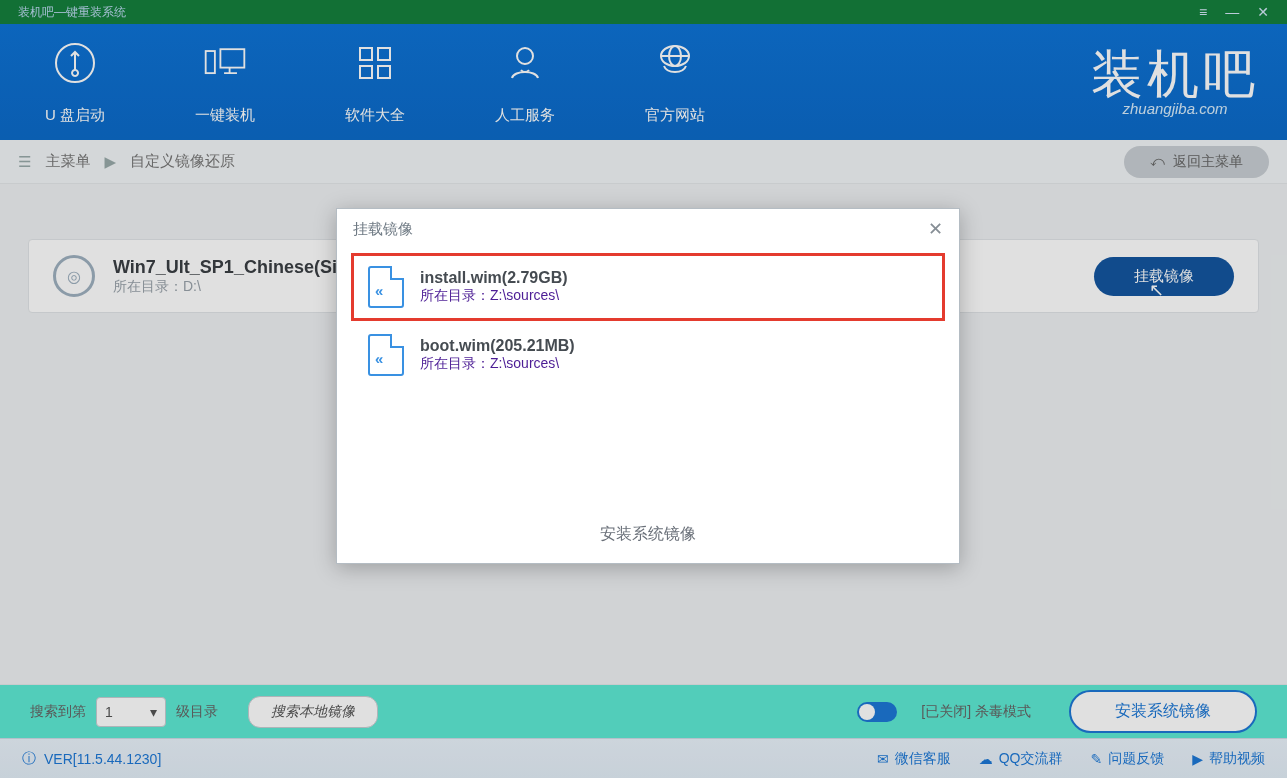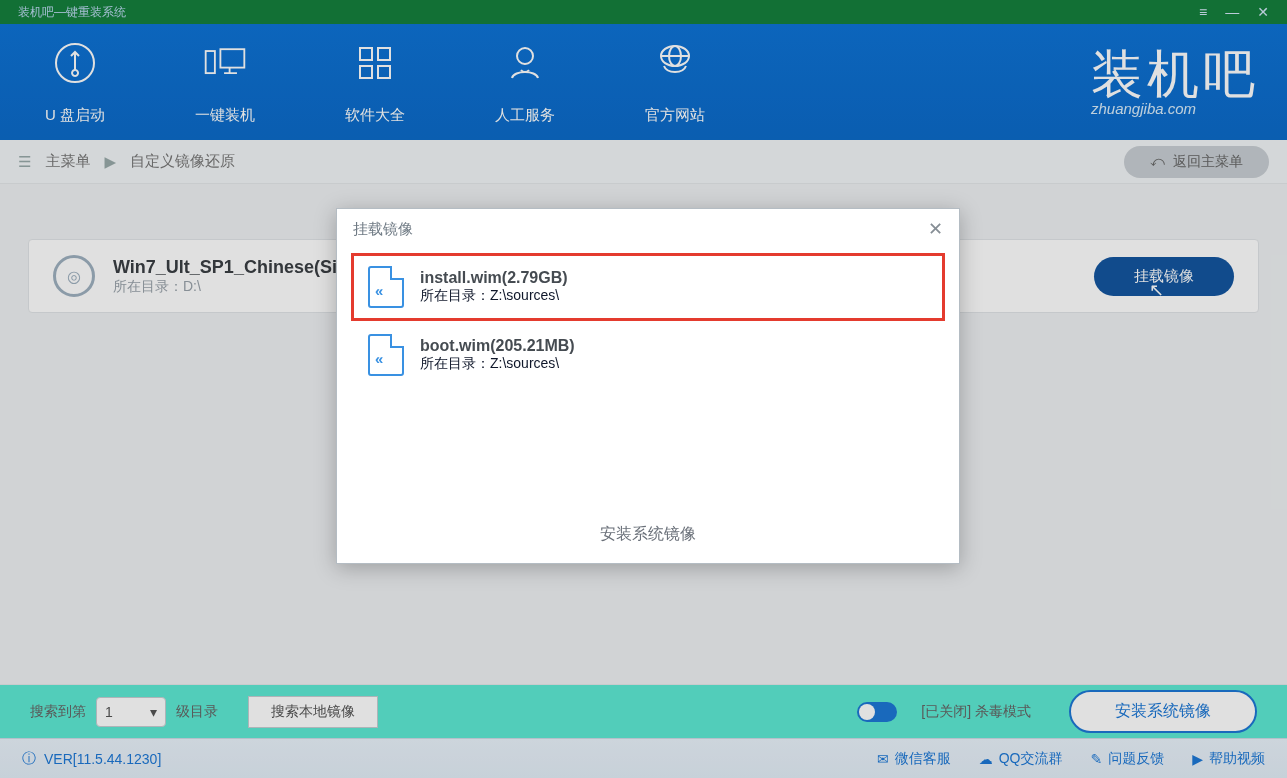--- a/index.html
+++ b/index.html
@@ -6,41 +6,41 @@
   body { width: 1287px; height: 778px; overflow: hidden; background: #f0f0f0; position: relative; }
 
   .titlebar { height: 24px; background: #15803d; color: #bcd9f0; font-size: 12px; display: flex; align-items: center; padding: 0 18px; }
   .titlebar-controls { margin-left: auto; display: flex; gap: 18px; color: #d5e8f7; font-size: 14px; }
   .titlebar-controls span { cursor: pointer; }
 
   .topnav { height: 116px; background: linear-gradient(#0e73d6, #0c6bc9); display: flex; align-items: center; color: #fff; }
   .nav-item { width: 150px; height: 116px; display: flex; flex-direction: column; align-items: center; justify-content: center; gap: 20px; font-size: 15px; cursor: pointer; }
   .nav-item.active { background: rgba(255,255,255,0.14); }
   .nav-icon { width: 46px; height: 46px; display:flex; align-items:center; justify-content:center; }
-  .logo-area { margin-left: auto; margin-right: 28px; text-align: left; color:#fff; }
+  .logo-area { margin-left: auto; margin-right: 28px; text-align: center; color:#fff; }
   .logo-text { font-size: 52px; font-weight: 300; letter-spacing: 4px; line-height:1; }
   .logo-url { font-size: 15px; color:#d8ecfb;font-style:italic; }
 
   .breadcrumb-bar { height: 44px; background: #f2f5f7; display: flex; align-items: center; padding: 0 18px; gap: 14px; color: #777; font-size: 15px; border-bottom: 1px solid #e4e7ea; }
   .bc-icon { color:#9aa; }
   .back-main { margin-left: auto; background:#c9cfd4; color:#666; border:none; border-radius:18px; padding:7px 26px; font-size:14px; display:flex; align-items:center; gap:8px; cursor:pointer;}
 
   .content { background:#eef1f3; padding: 55px 28px 0 28px; height: 540px; position:relative; }
   .image-row { background:#fff; border:1px solid #e1e4e7; border-radius:4px; height:74px; display:flex; align-items:center; padding:0 24px; }
   .disc-icon { width:42px; height:42px; border:3px solid #9fb1c0; border-radius:50%; display:flex; align-items:center; justify-content:center; color:#9fb1c0; margin-right:18px; flex-shrink:0;}
   .image-info { flex:1; }
   .image-name { font-size:18px; font-weight:bold; color:#3b3f44; }
   .image-path { font-size:14px; color:#9aa3ab; }
   .mount-btn { background:#1456a0; color:#fff; border:none; border-radius:22px; padding:10px 40px; font-size:15px; cursor:pointer; position:relative;}
   .cursor-ptr { position:absolute; right:70px; top:22px; color:#fff; font-size:18px; pointer-events:none;}
 
   .bottom-bar { position:absolute; left:0; right:0; bottom:40px; height:54px; background:#5eead4; display:flex; align-items:center; padding:0 30px; gap:10px; border-top:1px solid #e4e7ea;}
   .bottom-bar .lbl { color:#666; font-size:14px;}
   .level-select { width:70px; height:30px; border:1px solid #c7cdd2; background:#fff; border-radius:4px; display:flex; align-items:center; padding:0 8px; color:#555; font-size:14px;}
-  .search-local { border:1px solid #c7cdd2; background:#fff; border-radius:0; padding:6px 22px; color:#555; font-size:14px; cursor:pointer; margin-left:20px;}
+  .search-local { border:1px solid #c7cdd2; background:#fff; border-radius:12px; padding:6px 22px; color:#555; font-size:14px; cursor:pointer; margin-left:20px;font-style:italic;}
   .toggle { width:40px; height:20px; background:#1d78d6; border-radius:10px; position:relative; margin-left:auto;}
   .toggle::after { content:""; width:16px; height:16px; background:#fff; border-radius:50%; position:absolute; left:2px; top:2px;}
   .toggle-label { color:#666; font-size:14px; margin-left:14px; margin-right:28px;}
   .install-btn { border:2px solid #1d78d6; color:#1d78d6; background:#fff; border-radius:22px; padding:9px 44px; font-size:16px; font-weight:500; cursor:pointer;}
 
   .statusbar { position:absolute; left:0; right:0; bottom:0; height:40px; background:linear-gradient(#eaf3fb,#e3eef8); display:flex; align-items:center; padding:0 22px; gap:26px; font-size:14px; color:#1d78d6; border-top:1px solid #cddbe7;}
   .status-left { display:flex; align-items:center; gap:8px;}
   .status-right { margin-left:auto; display:flex; align-items:center; gap:28px;}
   .status-item { display:flex; align-items:center; gap:6px; cursor:pointer;}
 
@@ -48,21 +48,21 @@
   .modal { position:absolute; left:336px; top:208px; width:624px; height:356px; background:#fff; border:1px solid #b4bcc3; box-shadow:0 4px 20px rgba(0,0,0,0.25); display:flex; flex-direction:column;}
   .modal-head { height:40px; display:flex; align-items:center; padding:0 16px; color:#6f7a84; font-size:15px;}
   .modal-close { margin-left:auto; cursor:pointer; color:#868e95; font-size:18px;}
   .modal-body { flex:1; padding:4px 14px; overflow:auto;}
   .file-item { border:3px solid transparent; padding:10px 14px; display:flex; align-items:center; gap:16px; cursor:pointer;}
   .file-item.highlighted { border:3px solid #e43b2e;}
   .file-icon { width:36px; height:42px; border:2px solid #3991e2; border-radius:3px; position:relative; flex-shrink:0;}
   .file-icon::before { content:""; position:absolute; right:-2px; top:-2px; width:12px; height:12px; background:#fff; border-left:2px solid #3991e2; border-bottom:2px solid #3991e2;}
   .file-icon span { position:absolute; left:5px; top:14px; color:#3991e2; font-size:15px; font-weight:bold;}
   .file-name { font-size:16px; font-weight:bold; color:#454b51;}
-  .file-path { font-size:14px; color:#0f172a;}
+  .file-path { font-size:14px; color:#4c1d95;}
   .modal-foot { text-align:center; padding:14px 0 18px; color:#6a7079; font-size:16px;}
 </style>
 </head>
 <body>
 
 <div class="titlebar">
   <span>装机吧—键重装系统</span>
   <div class="titlebar-controls">
     <span>≡</span>
     <span>—</span>

